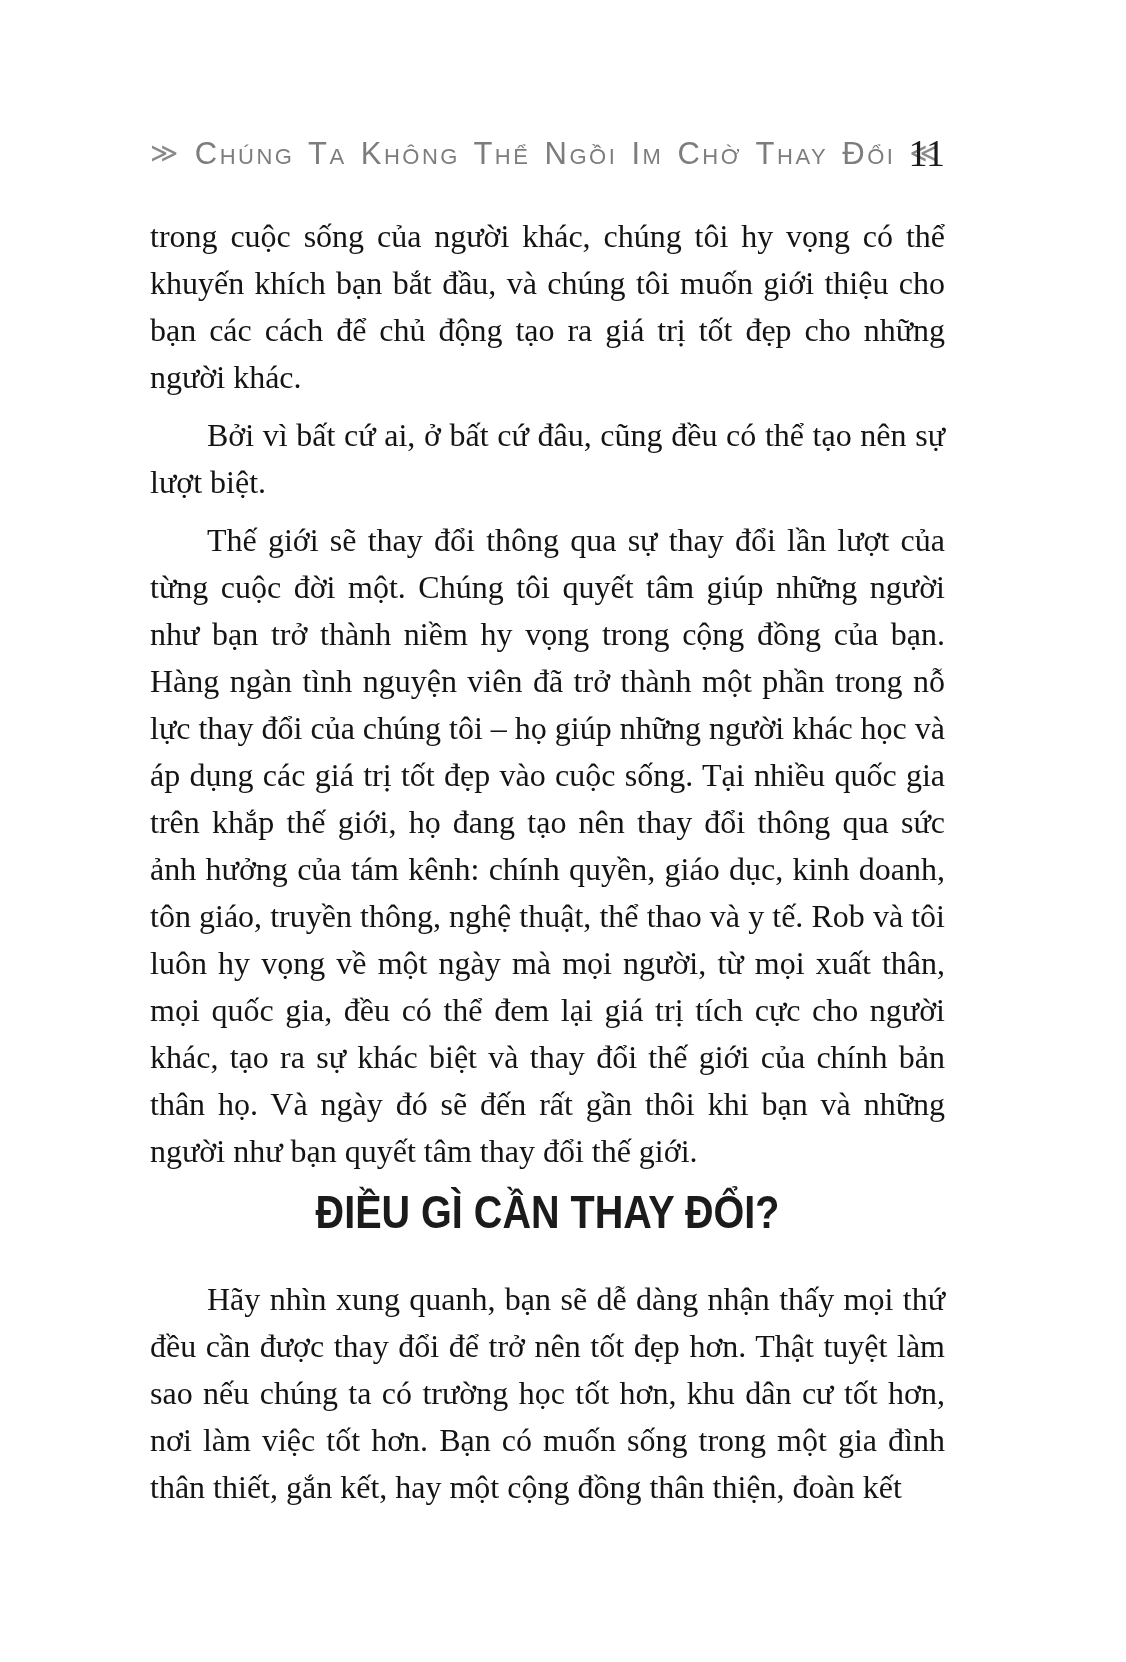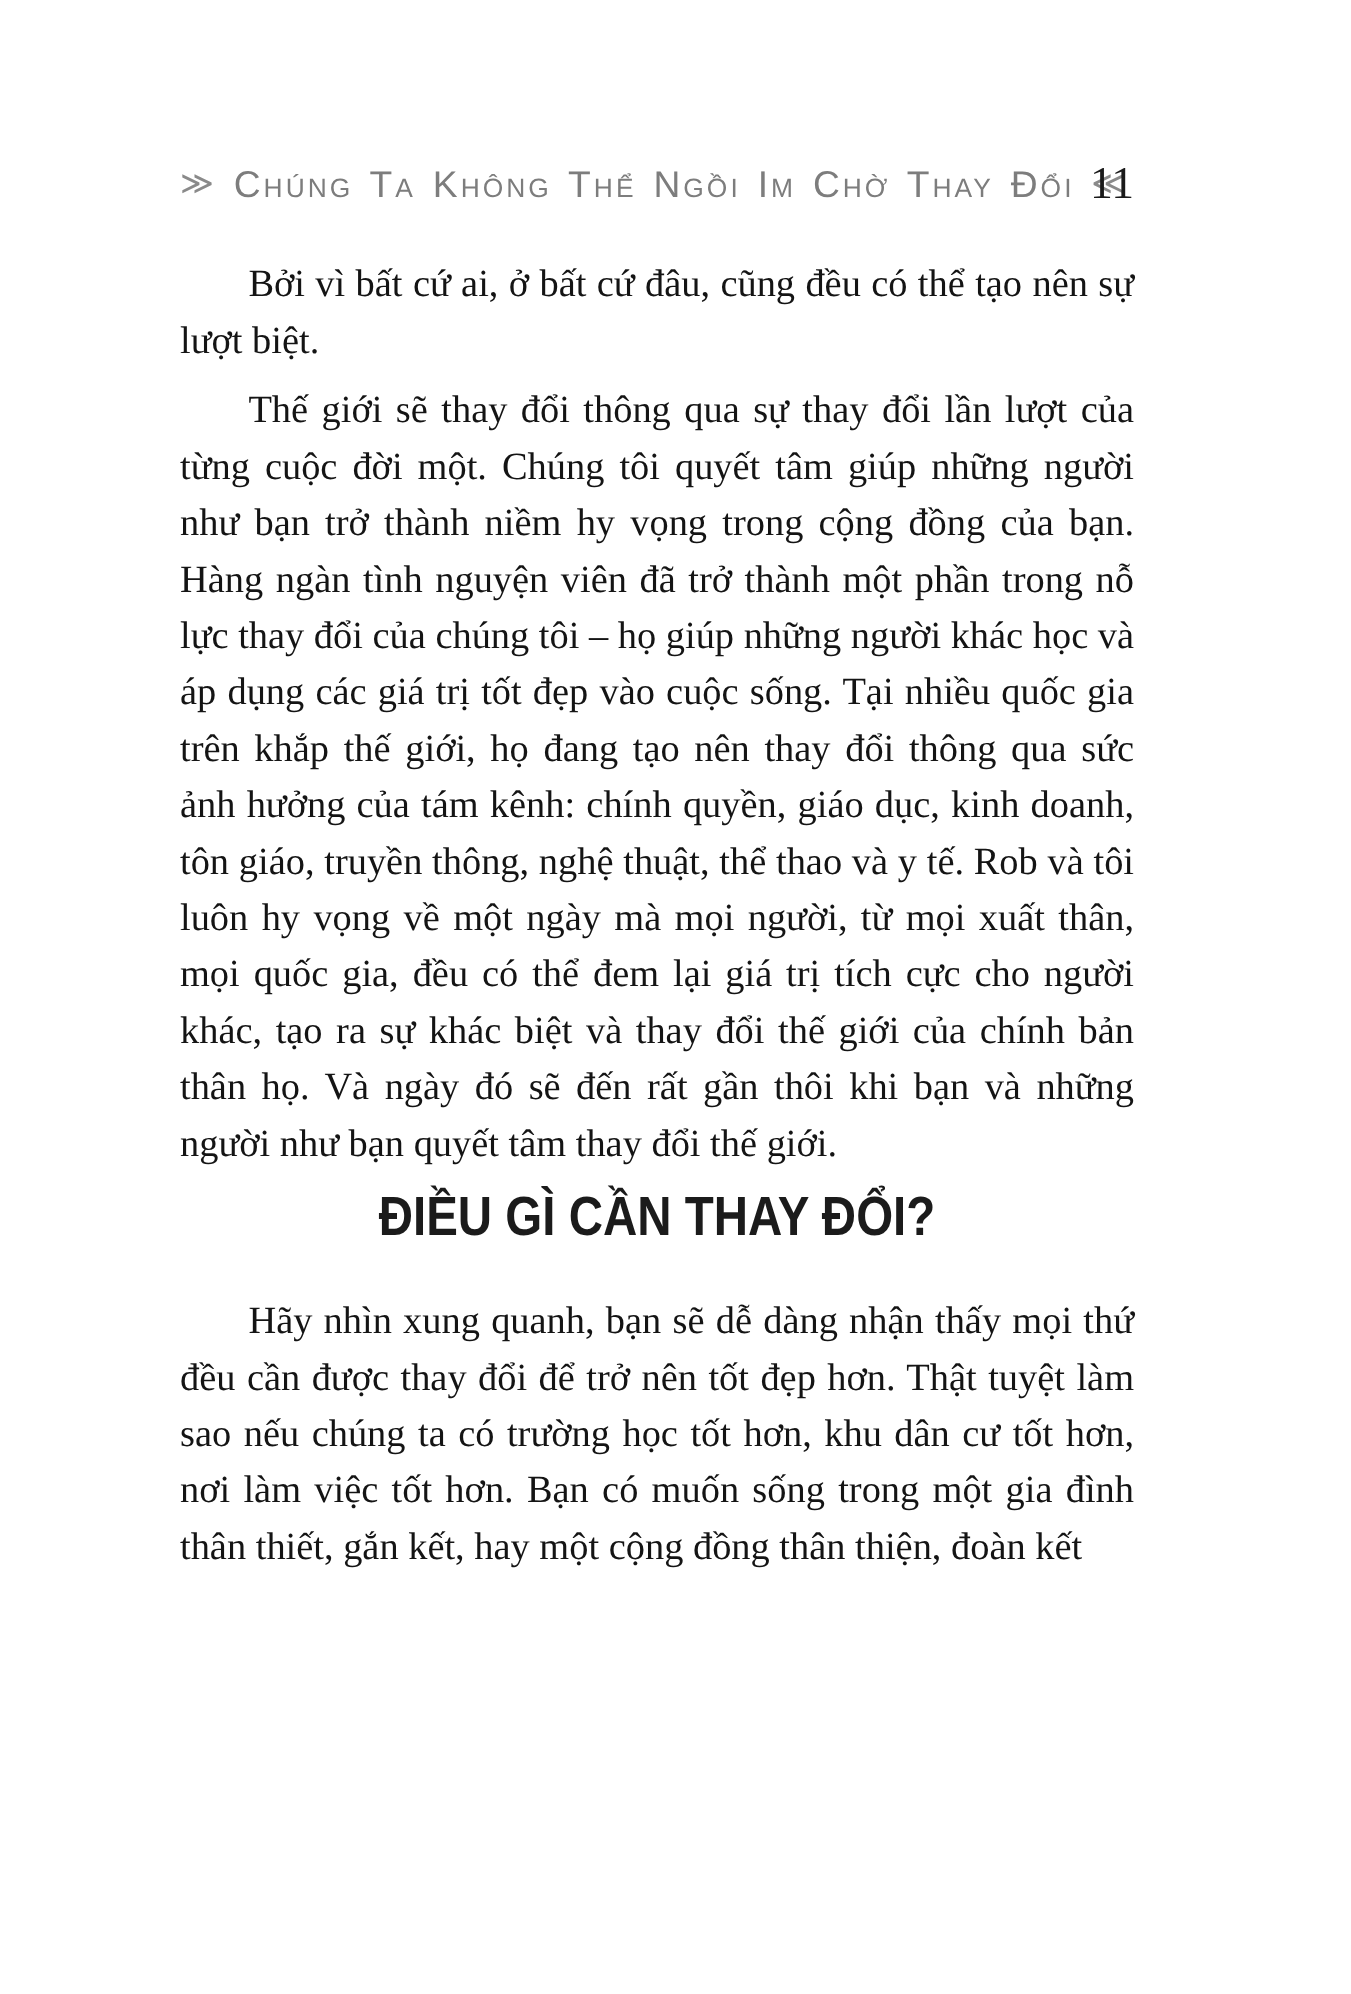--- a/index.html
+++ b/index.html
@@ -95,19 +95,20 @@
 <div class="page">
 
   <div class="running-head">
     <div class="rh-title">
       <span class="rh-ornament left">≫</span><span>Chúng Ta Không Thể Ngồi Im Chờ Thay Đổi</span><span class="rh-ornament right">≪</span>
     </div>
     <div class="rh-folio">11</div>
   </div>
 
   <div class="body-text">
+    <p class="continued">trong cuộc sống của người khác, chúng tôi hy vọng có thể khuyến khích bạn bắt đầu, và chúng tôi muốn giới thiệu cho bạn các cách để chủ động tạo ra giá trị tốt đẹp cho những người khác.</p>
     <p>Bởi vì bất cứ ai, ở bất cứ đâu, cũng đều có thể tạo nên sự lượt biệt.</p>
     <p>Thế giới sẽ thay đổi thông qua sự thay đổi lần lượt của từng cuộc đời một. Chúng tôi quyết tâm giúp những người như bạn trở thành niềm hy vọng trong cộng đồng của bạn. Hàng ngàn tình nguyện viên đã trở thành một phần trong nỗ lực thay đổi của chúng tôi – họ giúp những người khác học và áp dụng các giá trị tốt đẹp vào cuộc sống. Tại nhiều quốc gia trên khắp thế giới, họ đang tạo nên thay đổi thông qua sức ảnh hưởng của tám kênh: chính quyền, giáo dục, kinh doanh, tôn giáo, truyền thông, nghệ thuật, thể thao và y tế. Rob và tôi luôn hy vọng về một ngày mà mọi người, từ mọi xuất thân, mọi quốc gia, đều có thể đem lại giá trị tích cực cho người khác, tạo ra sự khác biệt và thay đổi thế giới của chính bản thân họ. Và ngày đó sẽ đến rất gần thôi khi bạn và những người như bạn quyết tâm thay đổi thế giới.</p>
     <h2 class="section-heading">ĐIỀU GÌ CẦN THAY ĐỔI?</h2>
     <p>Hãy nhìn xung quanh, bạn sẽ dễ dàng nhận thấy mọi thứ đều cần được thay đổi để trở nên tốt đẹp hơn. Thật tuyệt làm sao nếu chúng ta có trường học tốt hơn, khu dân cư tốt hơn, nơi làm việc tốt hơn. Bạn có muốn sống trong một gia đình thân thiết, gắn kết, hay một cộng đồng thân thiện, đoàn kết</p>
   </div>
 
 </div>
 
 </body></html>

